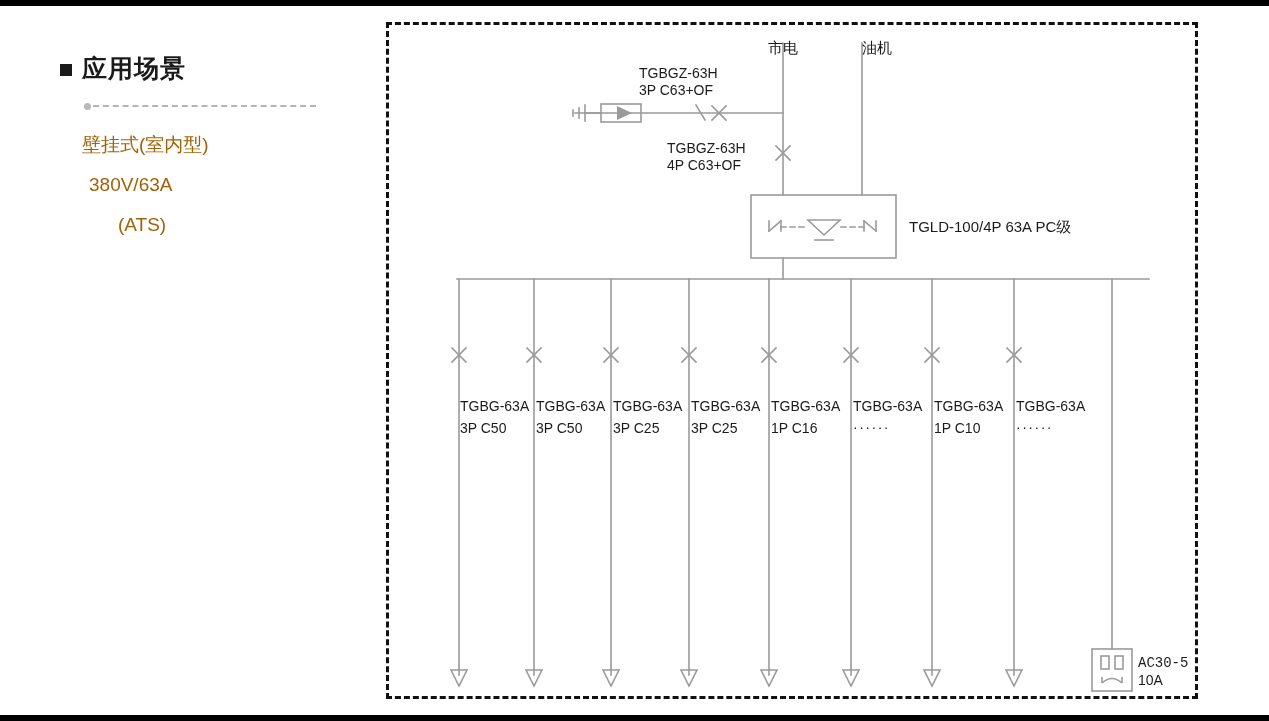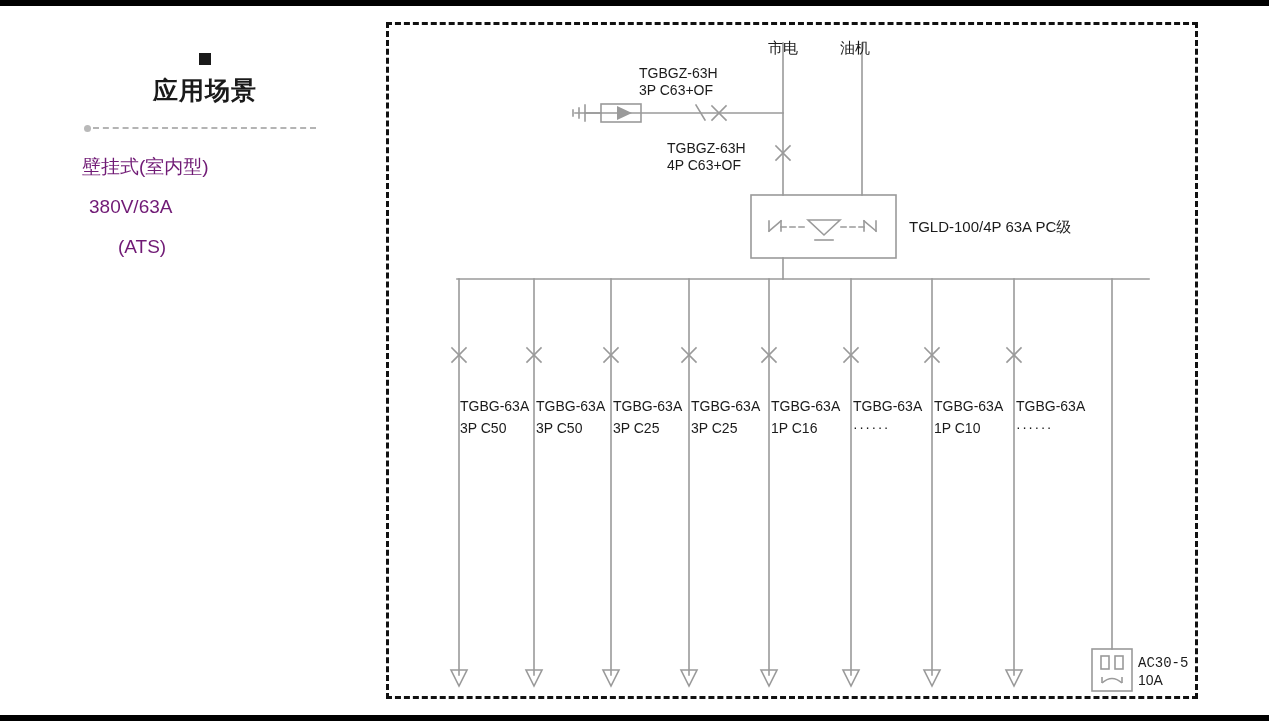--- a/index.html
+++ b/index.html
@@ -35,21 +35,20 @@
     width: 290px;
   }
   .section-title {
     font-size: 25px;
     font-weight: bold;
     color: #1a1a1a;
     letter-spacing: 1px;
     display: flex;
     align-items: center;
     gap: 10px;
-    flex-direction: column;
   }
   .square-bullet {
     display: inline-block;
     width: 12px;
     height: 12px;
     background: #1a1a1a;
     position: relative;
     top: 1px;
   }
   .dash-rule {
@@ -69,21 +68,21 @@
   }
   .dash-line {
     flex: 1 1 auto;
     height: 0;
     border-top: 2px dashed #b4b4b4;
     margin-left: 2px;
   }
   .spec-lines {
     margin-top: 14px;
     margin-left: 22px;
-    color: #701a75;
+    color: #a16207;
   }
   .spec-line {
     font-size: 19px;
     line-height: 40px;
     white-space: nowrap;
   }
   .spec-line.l2 { margin-left: 7px; }
   .spec-line.l3 { margin-left: 36px; }
 
   
@@ -241,21 +240,21 @@
           <rect x="712" y="631" width="8" height="13"></rect>
           <rect x="726" y="631" width="8" height="13"></rect>
           <path d="M713 658 q10 -9 20 0"></path>
           <line x1="713" y1="658" x2="713" y2="652"></line>
           <line x1="733" y1="658" x2="733" y2="652"></line>
         </g>
       </svg>
     </div>
 
     <div class="lbl cn" style="left:372px; top:14px;margin-left:7px;">市电</div>
-    <div class="lbl cn" style="left:451px; top:14px;">油机</div>
+    <div class="lbl cn" style="left:473px; top:14px;">油机</div>
 
     <div class="lbl" style="left:250px; top:40px;">TGBGZ-63H</div>
     <div class="lbl" style="left:250px; top:57px;">3P C63+OF</div>
 
     <div class="lbl" style="left:278px; top:115px;">TGBGZ-63H</div>
     <div class="lbl" style="left:278px; top:132px;">4P C63+OF</div>
 
     <div class="lbl cn" style="left:520px; top:193px;">TGLD-100/4P 63A PC级</div>
 
     <div class="lbl" style="left:71px; top:373px;">TGBG-63A</div>

